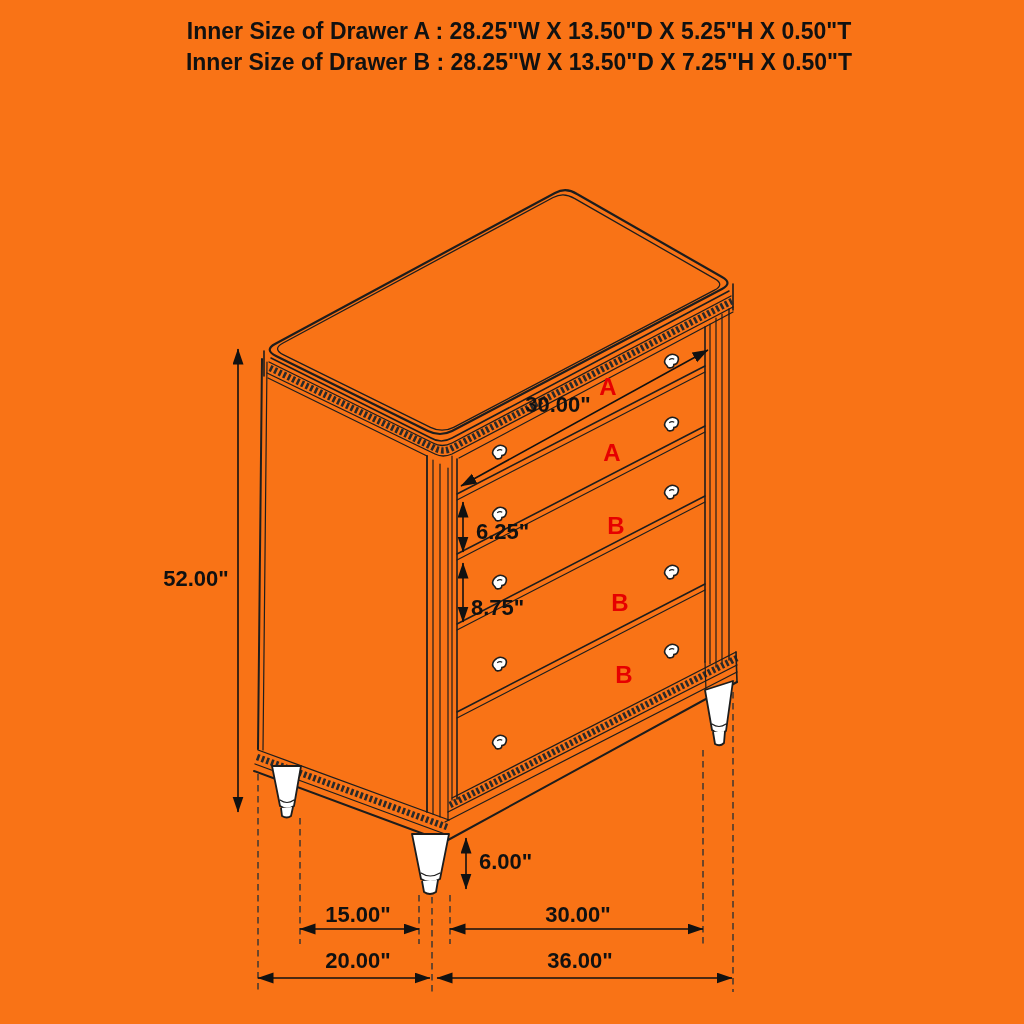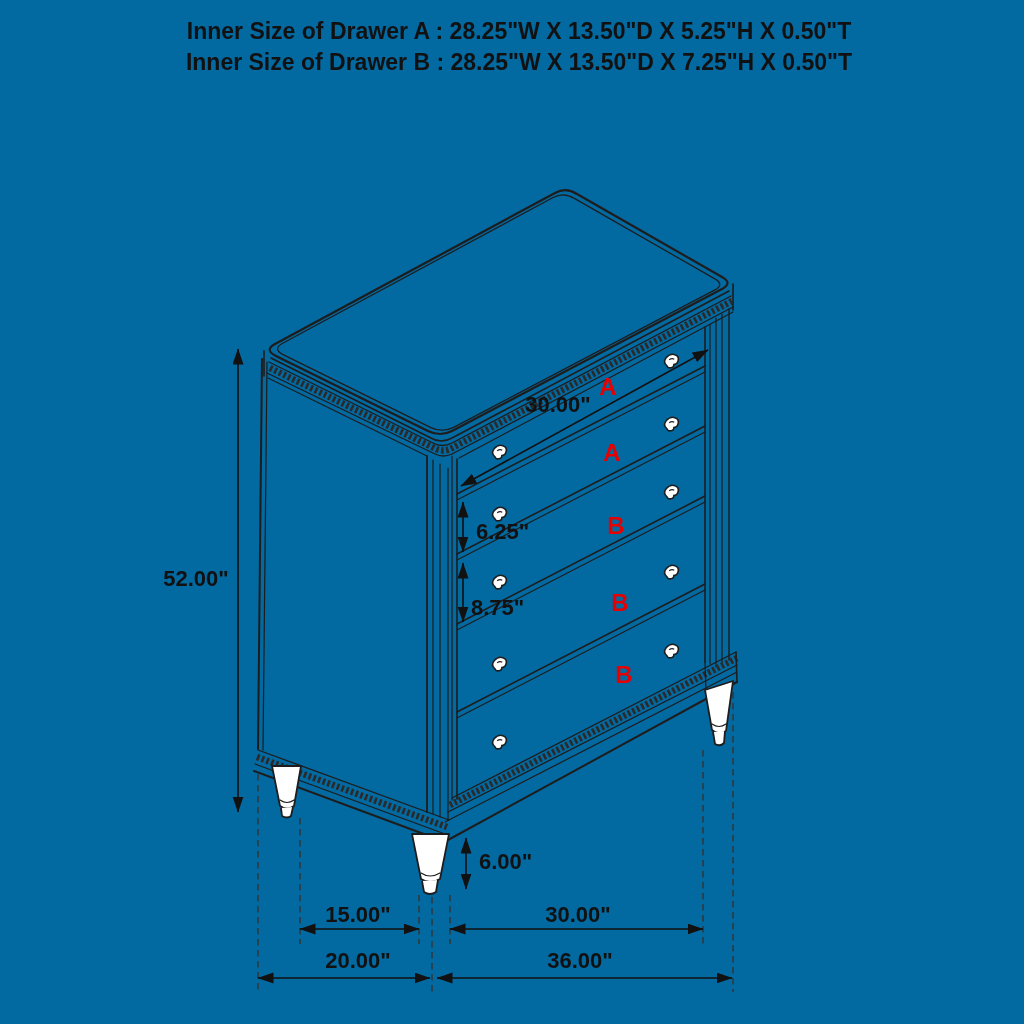--- a/index.html
+++ b/index.html
@@ -1,19 +1,19 @@
 <!DOCTYPE html>
 <html><head>
 <meta charset="utf-8">
 <style>
   html,body{margin:0;padding:0;background:#ffffff;}
   .canvas{
     position:relative;
     width:1024px;height:1024px;
-    background:#0369a1;
+    background:#f97316;
     font-family:"Liberation Sans","DejaVu Sans",sans-serif;
     overflow:hidden;
   }
   svg{display:block;}
   .hdr{font-weight:bold;font-size:23px;fill:#111;}
   .dim{font-weight:bold;font-size:22px;fill:#111;}
   .dletter{font-weight:bold;font-size:24px;fill:#e60000;}
   .ln{stroke:#1d1d1d;fill:none;stroke-linecap:round;stroke-linejoin:round;}
   .bead{stroke:#2a2a2a;fill:none;stroke-width:6.5;stroke-dasharray:2.6 2.4;}
   .dash{stroke:#333;fill:none;stroke-width:1.4;stroke-dasharray:6.5 4.5;}

